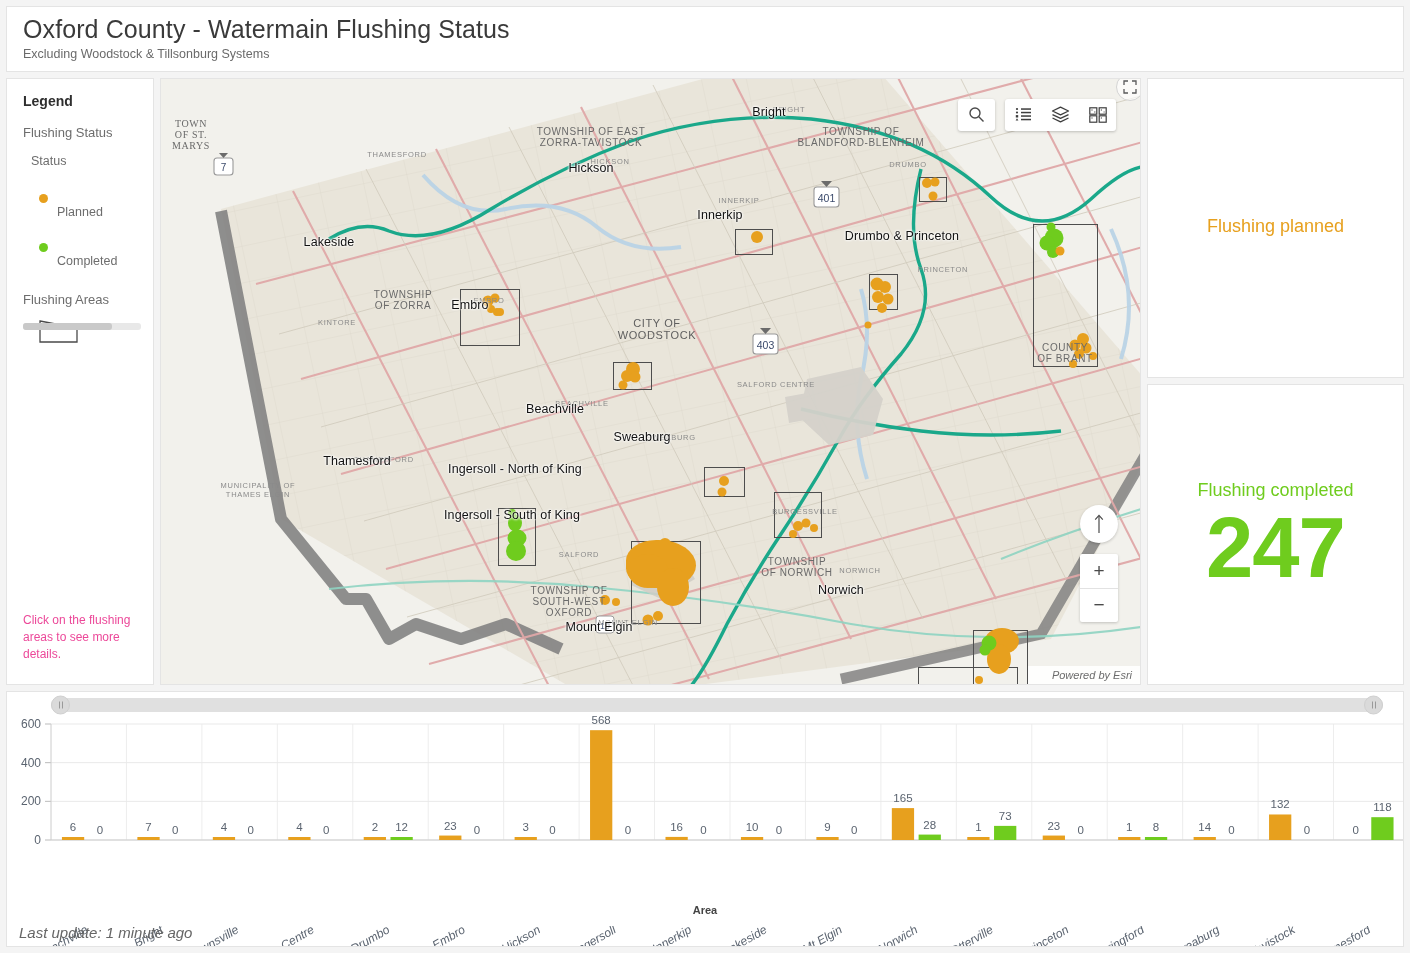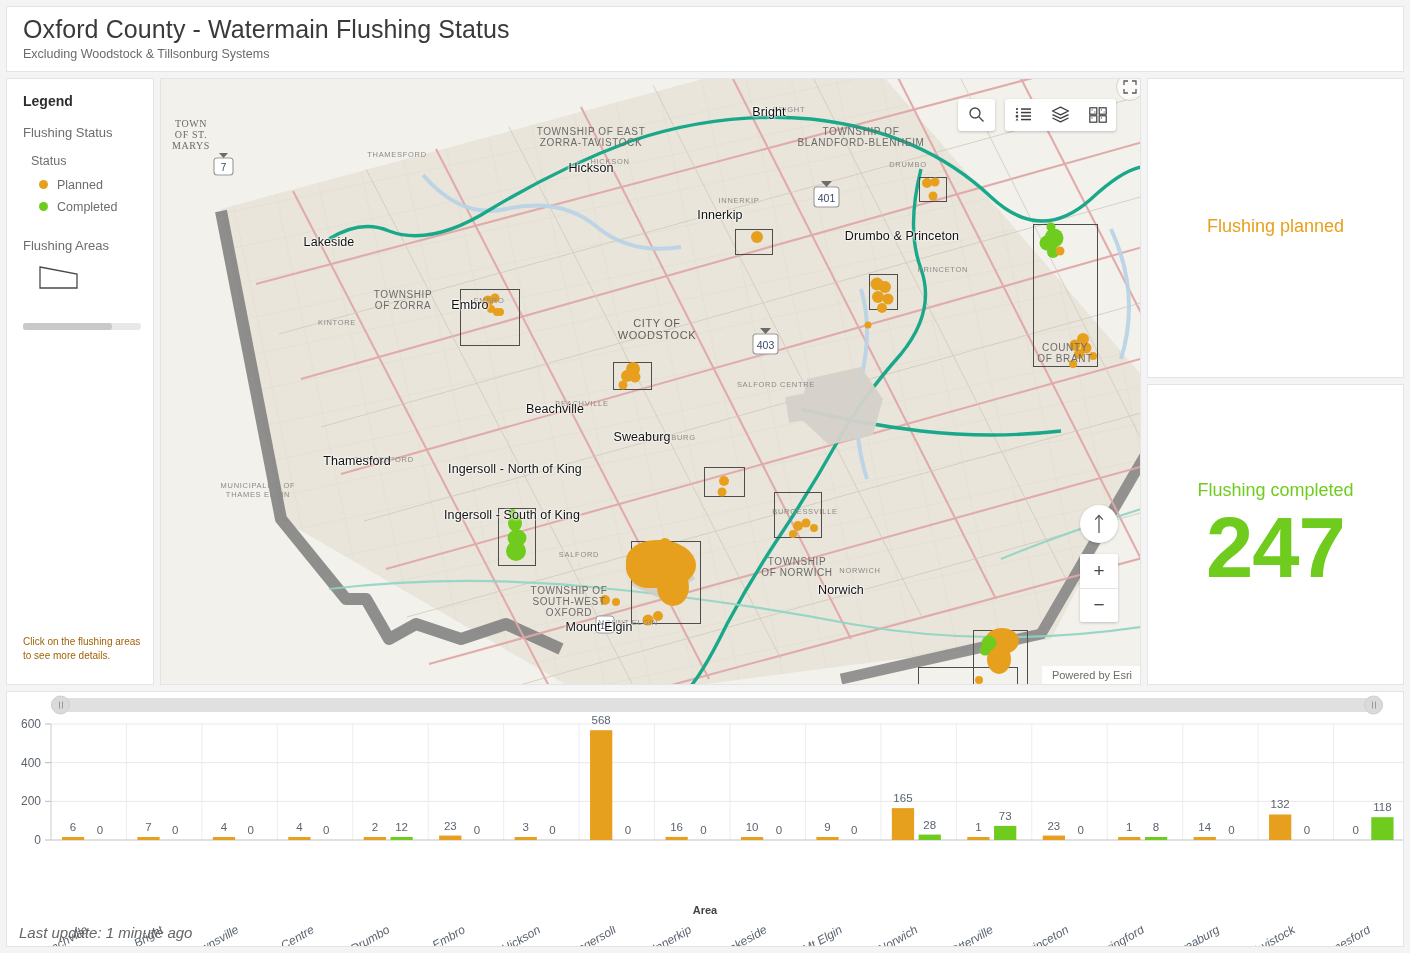--- a/index.html
+++ b/index.html
@@ -25,31 +25,31 @@
   
   .legend-panel {
     width: 148px; background: #fff; border: 1px solid #e4e4e4;
     padding: 14px 10px 10px 16px; position: relative; overflow: hidden;
   }
   .legend-title { font-size: 14px; font-weight: bold; color: #2f2f2f; margin-bottom: 16px; }
   .legend-layer { font-size: 13px; color: #6d6d6d; margin-bottom: 14px; }
   .legend-field { font-size: 12.5px; color: #6d6d6d; margin-left: 8px; margin-bottom: 10px; }
   .legend-row { display: flex; align-items: center; margin-left: 16px; margin-bottom: 8px; gap: 9px; }
   .legend-dot { width: 9px; height: 9px; border-radius: 50%; flex: 0 0 auto; }
-  .legend-row-label { font-size: 12.5px; color: #6d6d6d; }
+  .legend-row-label { font-size: 12.5px; color: #6d6d6d; margin-top: 27px; }
   .legend-areas { font-size: 13px; color: #6d6d6d; margin-top: 24px; margin-bottom: 8px; }
   .legend-poly { margin-left: 14px; margin-top: 4px; }
   .legend-scroll {
     position: absolute; left: 16px; right: 12px; top: 244px;
     height: 7px; background: #e8e8e8; border-radius: 3px;
   }
   .legend-scroll-thumb { width: 75%; height: 100%; background: #c9c9c9; border-radius: 3px; }
   .legend-hint {
     position: absolute; left: 16px; right: 12px; bottom: 20px;
-    font-size: 10px; color: #a16207; line-height: 1.45;
+    font-size: 12px; color: #ec4899; line-height: 1.45;
   }
 
   
   .map-panel {
     flex: 1 1 auto; background: #ece9e2; border: 1px solid #e4e4e4;
     position: relative; overflow: hidden;
   }
   .map-canvas { position: absolute; inset: 0; overflow: hidden; }
   .map-svg { position: absolute; left: 0; top: 0; }
 
@@ -91,21 +91,21 @@
     box-shadow: 0 1px 3px rgba(0,0,0,.2); display: flex; align-items: center; justify-content: center;
   }
   .zoom-stack { width: 38px; background: #fff; box-shadow: 0 1px 3px rgba(0,0,0,.2); border-radius: 2px; }
   .zoom-btn {
     height: 34px; display: flex; align-items: center; justify-content: center;
     font-size: 19px; color: #4a4a4a; cursor: pointer; font-family: "Liberation Sans", sans-serif;
   }
   .zoom-btn + .zoom-btn { border-top: 1px solid #e2e2e2; }
   .esri-credit {
     position: absolute; right: 0; bottom: 0; background: rgba(255,255,255,.88);
-    font-size: 11px; color: #6b6b6b; padding: 3px 8px 3px 10px; z-index: 19;
+    font-size: 11px; color: #6b6b6b; padding: 3px 8px 3px 24px; z-index: 19; font-style: italic;
   }
 
   
   .stats-col { width: 257px; display: flex; flex-direction: column; gap: 6px; }
   .stats-header {
     background: #77716f; color: #fff; text-align: center;
     font-size: 17px; font-weight: bold; padding: 11px 22px; line-height: 1.25;
     border: 1px solid #e4e4e4; flex: 0 0 auto;
   }
   .stat-card {

